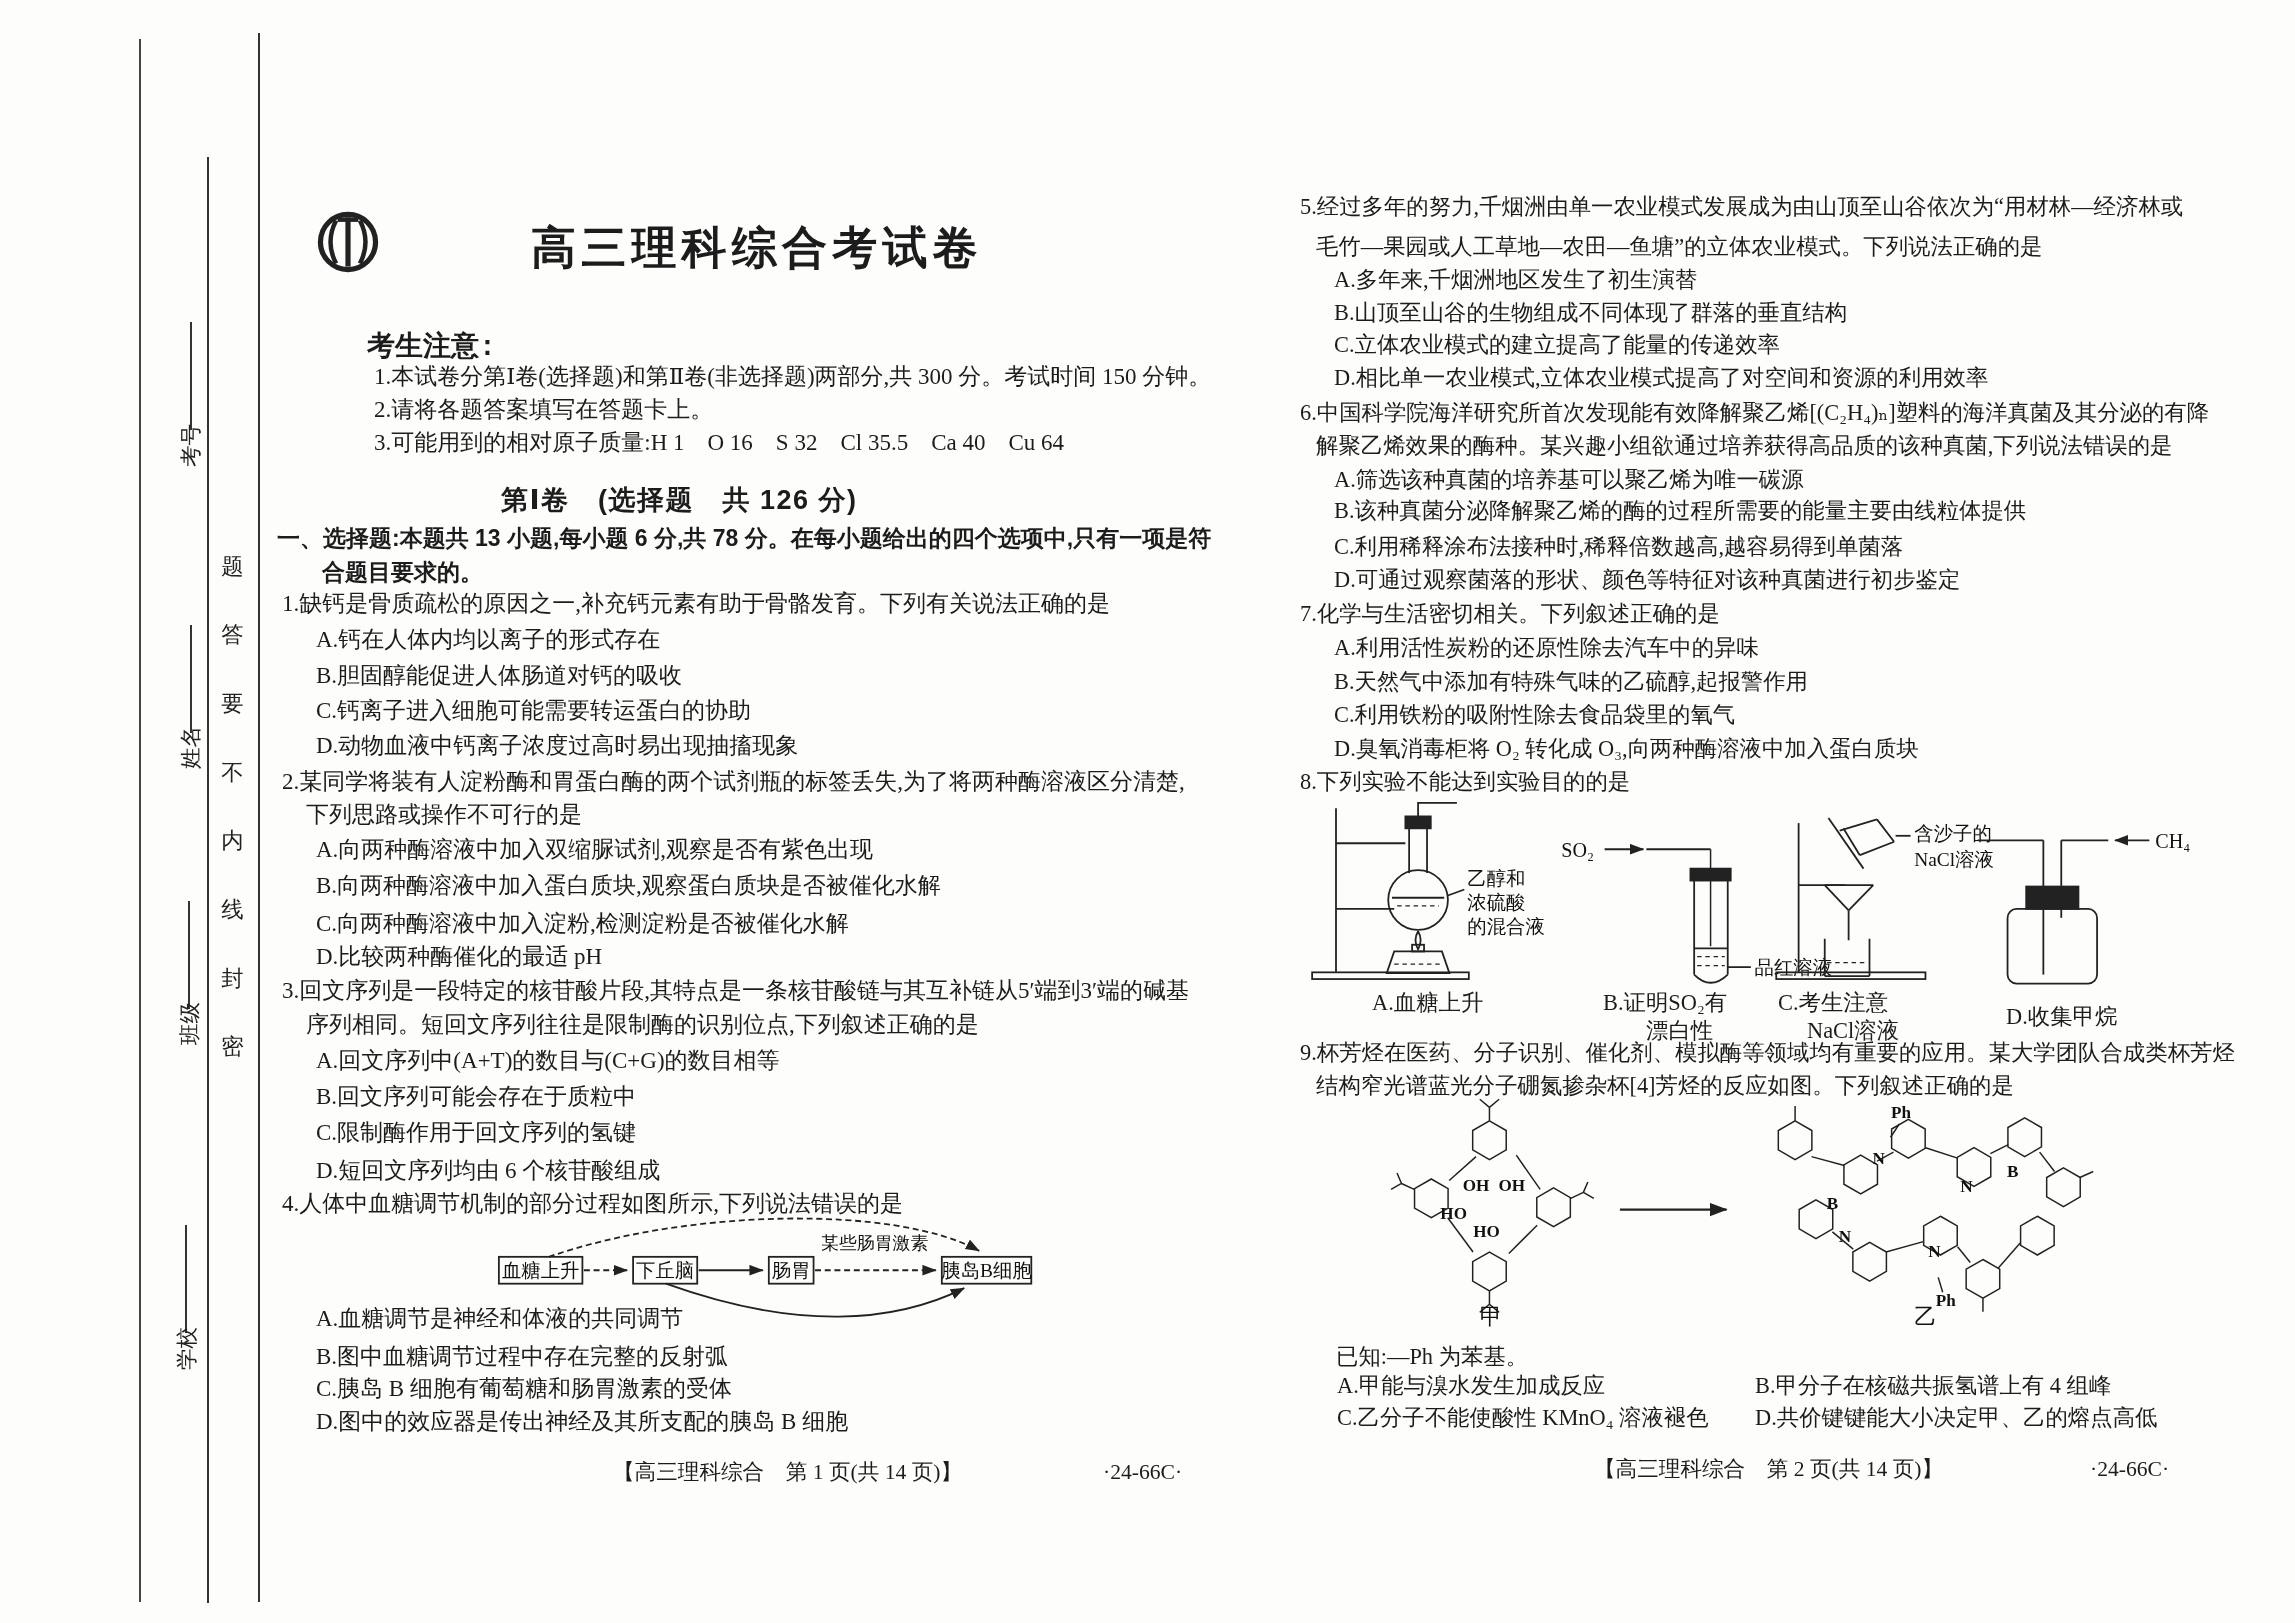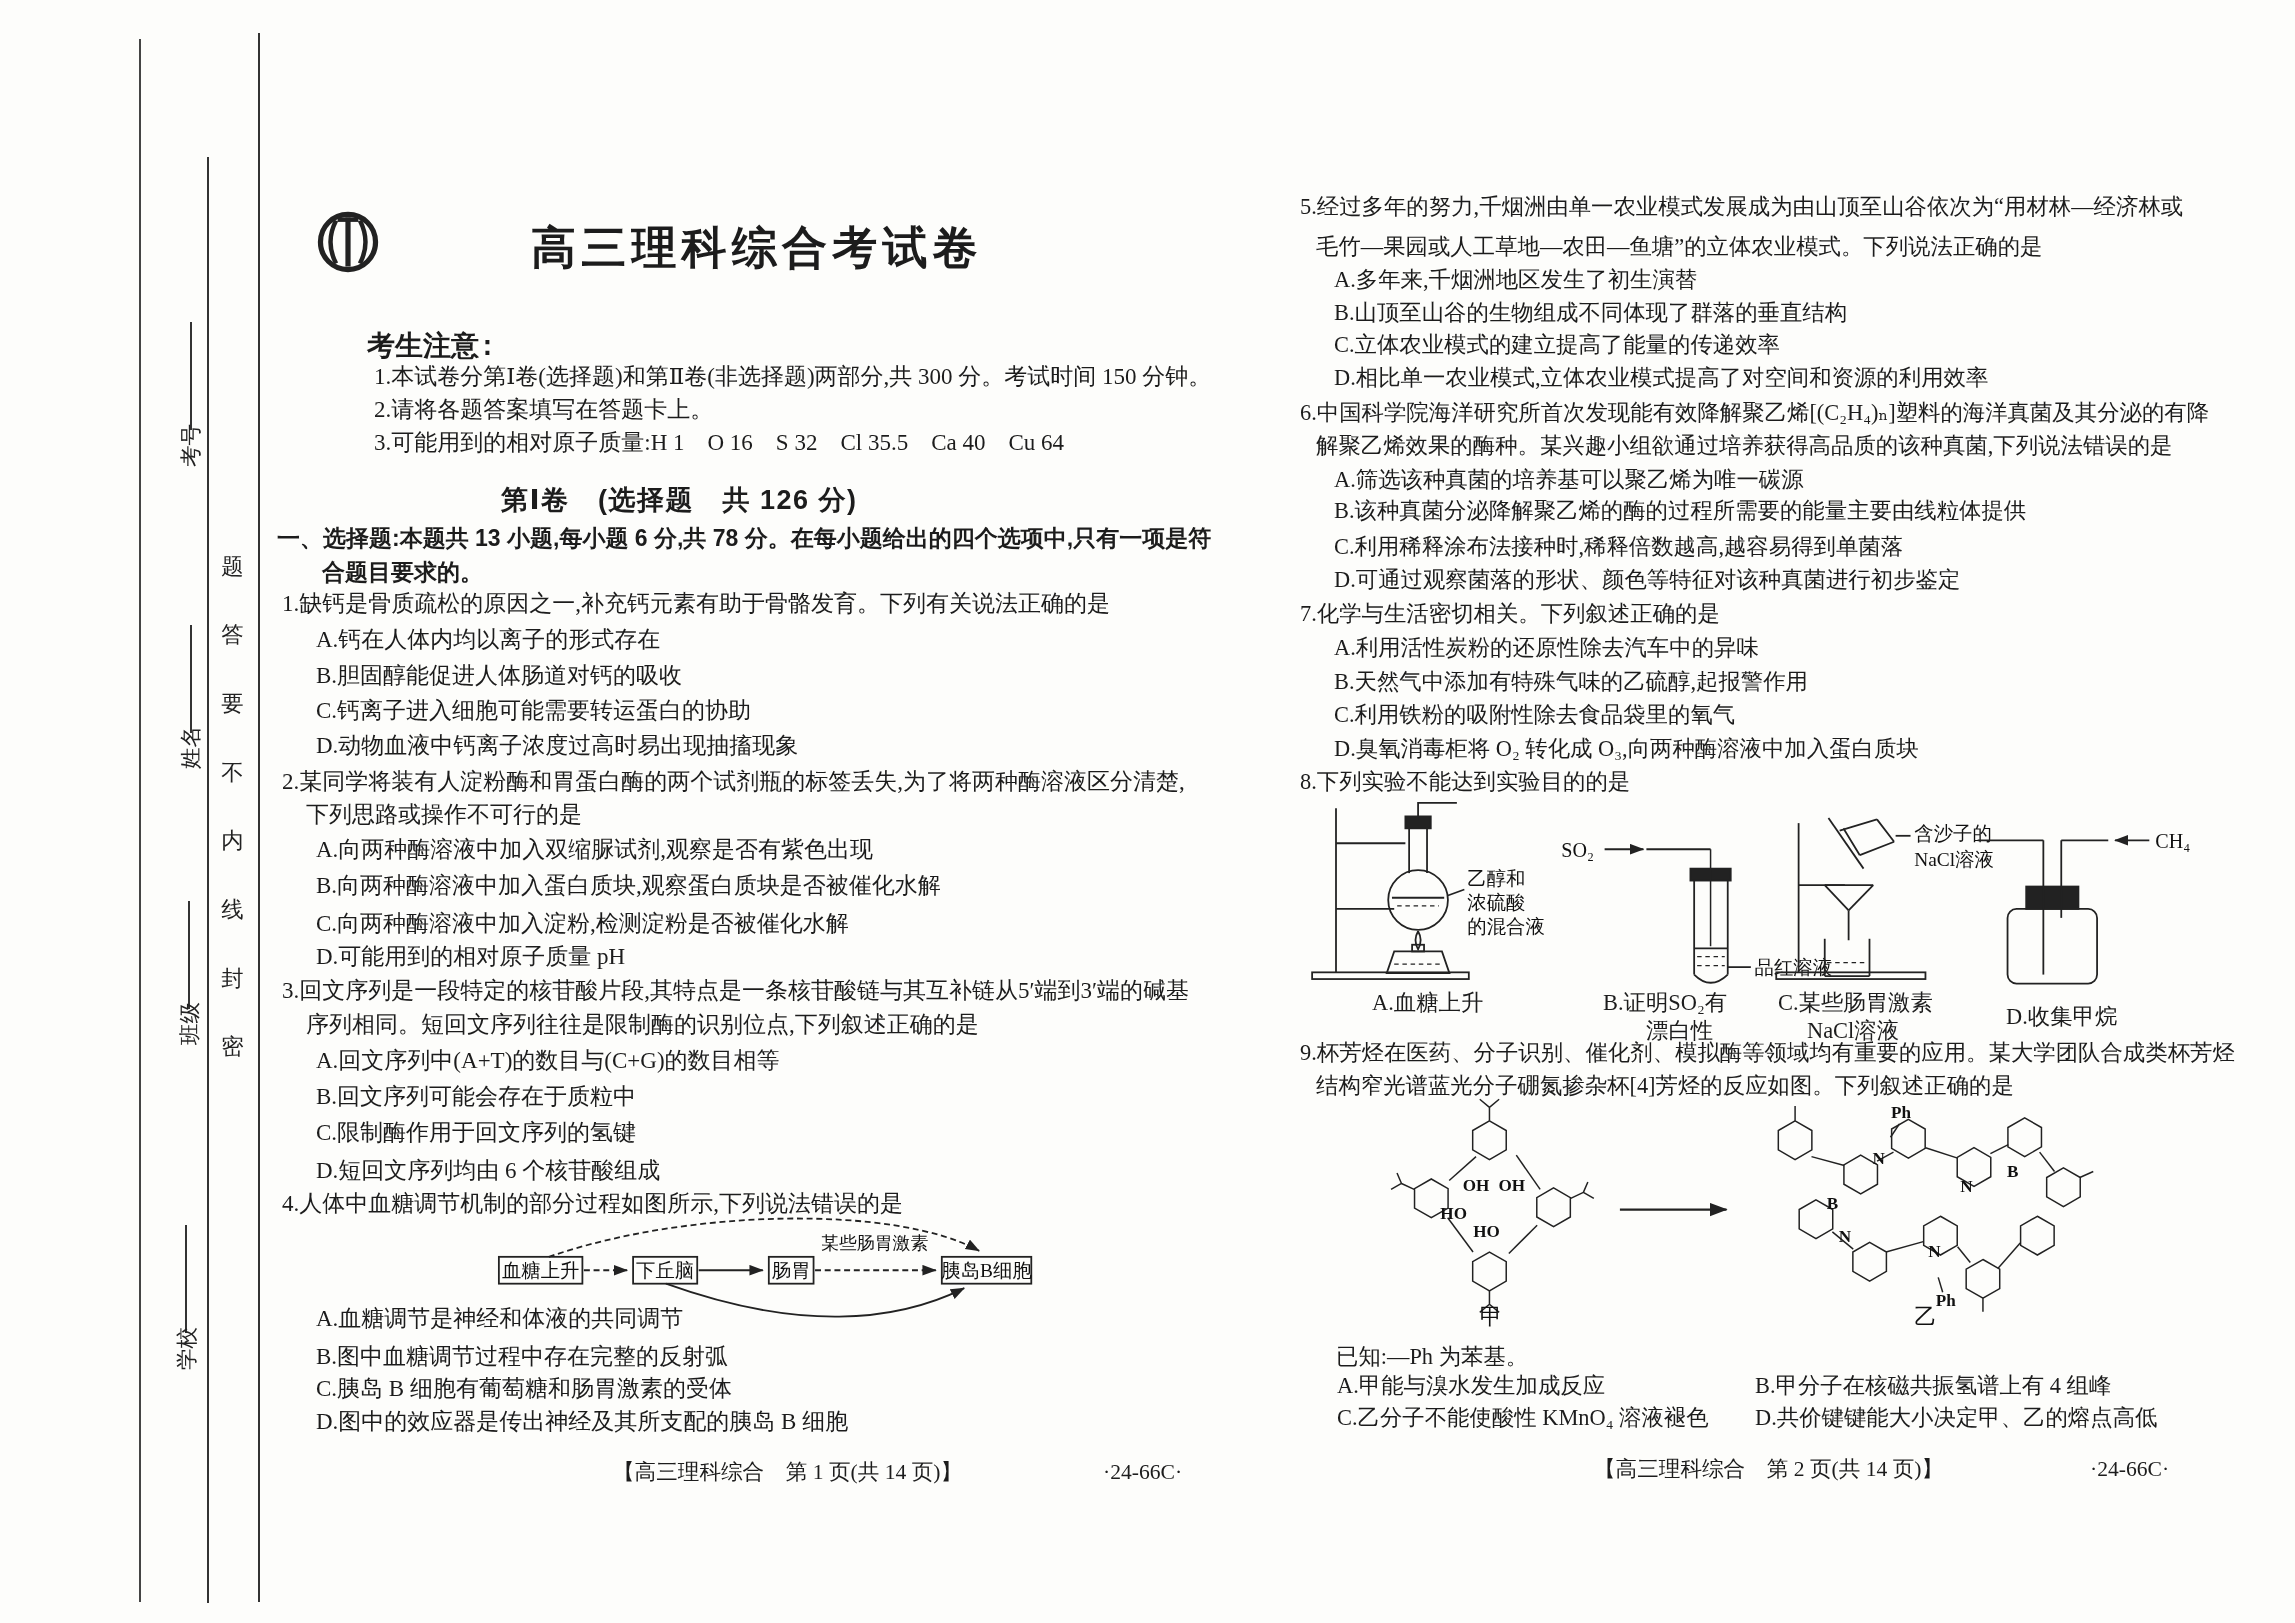--- a/index.html
+++ b/index.html
@@ -80,21 +80,21 @@
 <div class="t" style="left:316px;top:626px;">A.钙在人体内均以离子的形式存在</div>
 <div class="t" style="left:316px;top:662px;">B.胆固醇能促进人体肠道对钙的吸收</div>
 <div class="t" style="left:316px;top:697px;">C.钙离子进入细胞可能需要转运蛋白的协助</div>
 <div class="t" style="left:316px;top:732px;">D.动物血液中钙离子浓度过高时易出现抽搐现象</div>
 
 <div class="t" style="left:282px;top:768px;">2.某同学将装有人淀粉酶和胃蛋白酶的两个试剂瓶的标签丢失,为了将两种酶溶液区分清楚,</div>
 <div class="t" style="left:306px;top:801px;">下列思路或操作不可行的是</div>
 <div class="t" style="left:316px;top:836px;">A.向两种酶溶液中加入双缩脲试剂,观察是否有紫色出现</div>
 <div class="t" style="left:316px;top:872px;text-align:right;">B.向两种酶溶液中加入蛋白质块,观察蛋白质块是否被催化水解</div>
 <div class="t" style="left:316px;top:910px;">C.向两种酶溶液中加入淀粉,检测淀粉是否被催化水解</div>
-<div class="t" style="left:316px;top:943px;">D.可能用到的相对原子质量 pH</div>
+<div class="t" style="left:316px;top:943px;">D.比较两种酶催化的最适 pH</div>
 
 <div class="t" style="left:282px;top:977px;">3.回文序列是一段特定的核苷酸片段,其特点是一条核苷酸链与其互补链从5′端到3′端的碱基</div>
 <div class="t" style="left:306px;top:1011px;">序列相同。短回文序列往往是限制酶的识别位点,下列叙述正确的是</div>
 <div class="t" style="left:316px;top:1047px;">A.回文序列中(A+T)的数目与(C+G)的数目相等</div>
 <div class="t" style="left:316px;top:1083px;">B.回文序列可能会存在于质粒中</div>
 <div class="t" style="left:316px;top:1119px;">C.限制酶作用于回文序列的氢键</div>
 <div class="t" style="left:316px;top:1157px;">D.短回文序列均由 6 个核苷酸组成</div>
 
 <div class="t" style="left:282px;top:1190px;">4.人体中血糖调节机制的部分过程如图所示,下列说法错误的是</div>
 
@@ -232,21 +232,21 @@
     <line x1="1012" y1="58" x2="1012" y2="162"></line>
     <line x1="1012" y1="58" x2="1075" y2="58"></line>
     <line x1="1130" y1="58" x2="1084" y2="58" marker-end="url(#ah2)"></line>
   </g>
   <text x="1138" y="68" font-size="27" fill="#111">CH₄</text>
 </svg>
 
 <div class="cap" style="left:1372px;top:987px;">A.血糖上升</div>
 <div class="cap" style="left:1603px;top:987px;">B.证明SO₂有</div>
 <div class="cap" style="left:1646px;top:1015px;">漂白性</div>
-<div class="cap" style="left:1778px;top:987px;">C.某些肠胃激素</div>
+<div class="cap" style="left:1778px;top:987px;">C.考生注意</div>
 <div class="cap" style="left:1807px;top:1015px;">NaCl溶液</div>
 <div class="cap" style="left:2006px;top:987px;margin-top:14px;">D.收集甲烷</div>
 
 <div class="rt" style="left:1300px;top:1039px;">9.杯芳烃在医药、分子识别、催化剂、模拟酶等领域均有重要的应用。某大学团队合成类杯芳烃</div>
 <div class="rt" style="left:1316px;top:1072px;">结构窄光谱蓝光分子硼氮掺杂杯[4]芳烃的反应如图。下列叙述正确的是</div>
 
 <svg class="abs" style="left:1377px;top:1094px;" width="866" height="246" viewBox="0 0 1160 330">
   <defs>
     <g id="hx">
       <polygon points="0,-26 22.5,-13 22.5,13 0,26 -22.5,13 -22.5,-13" fill="none" stroke="#222" stroke-width="2"></polygon>

